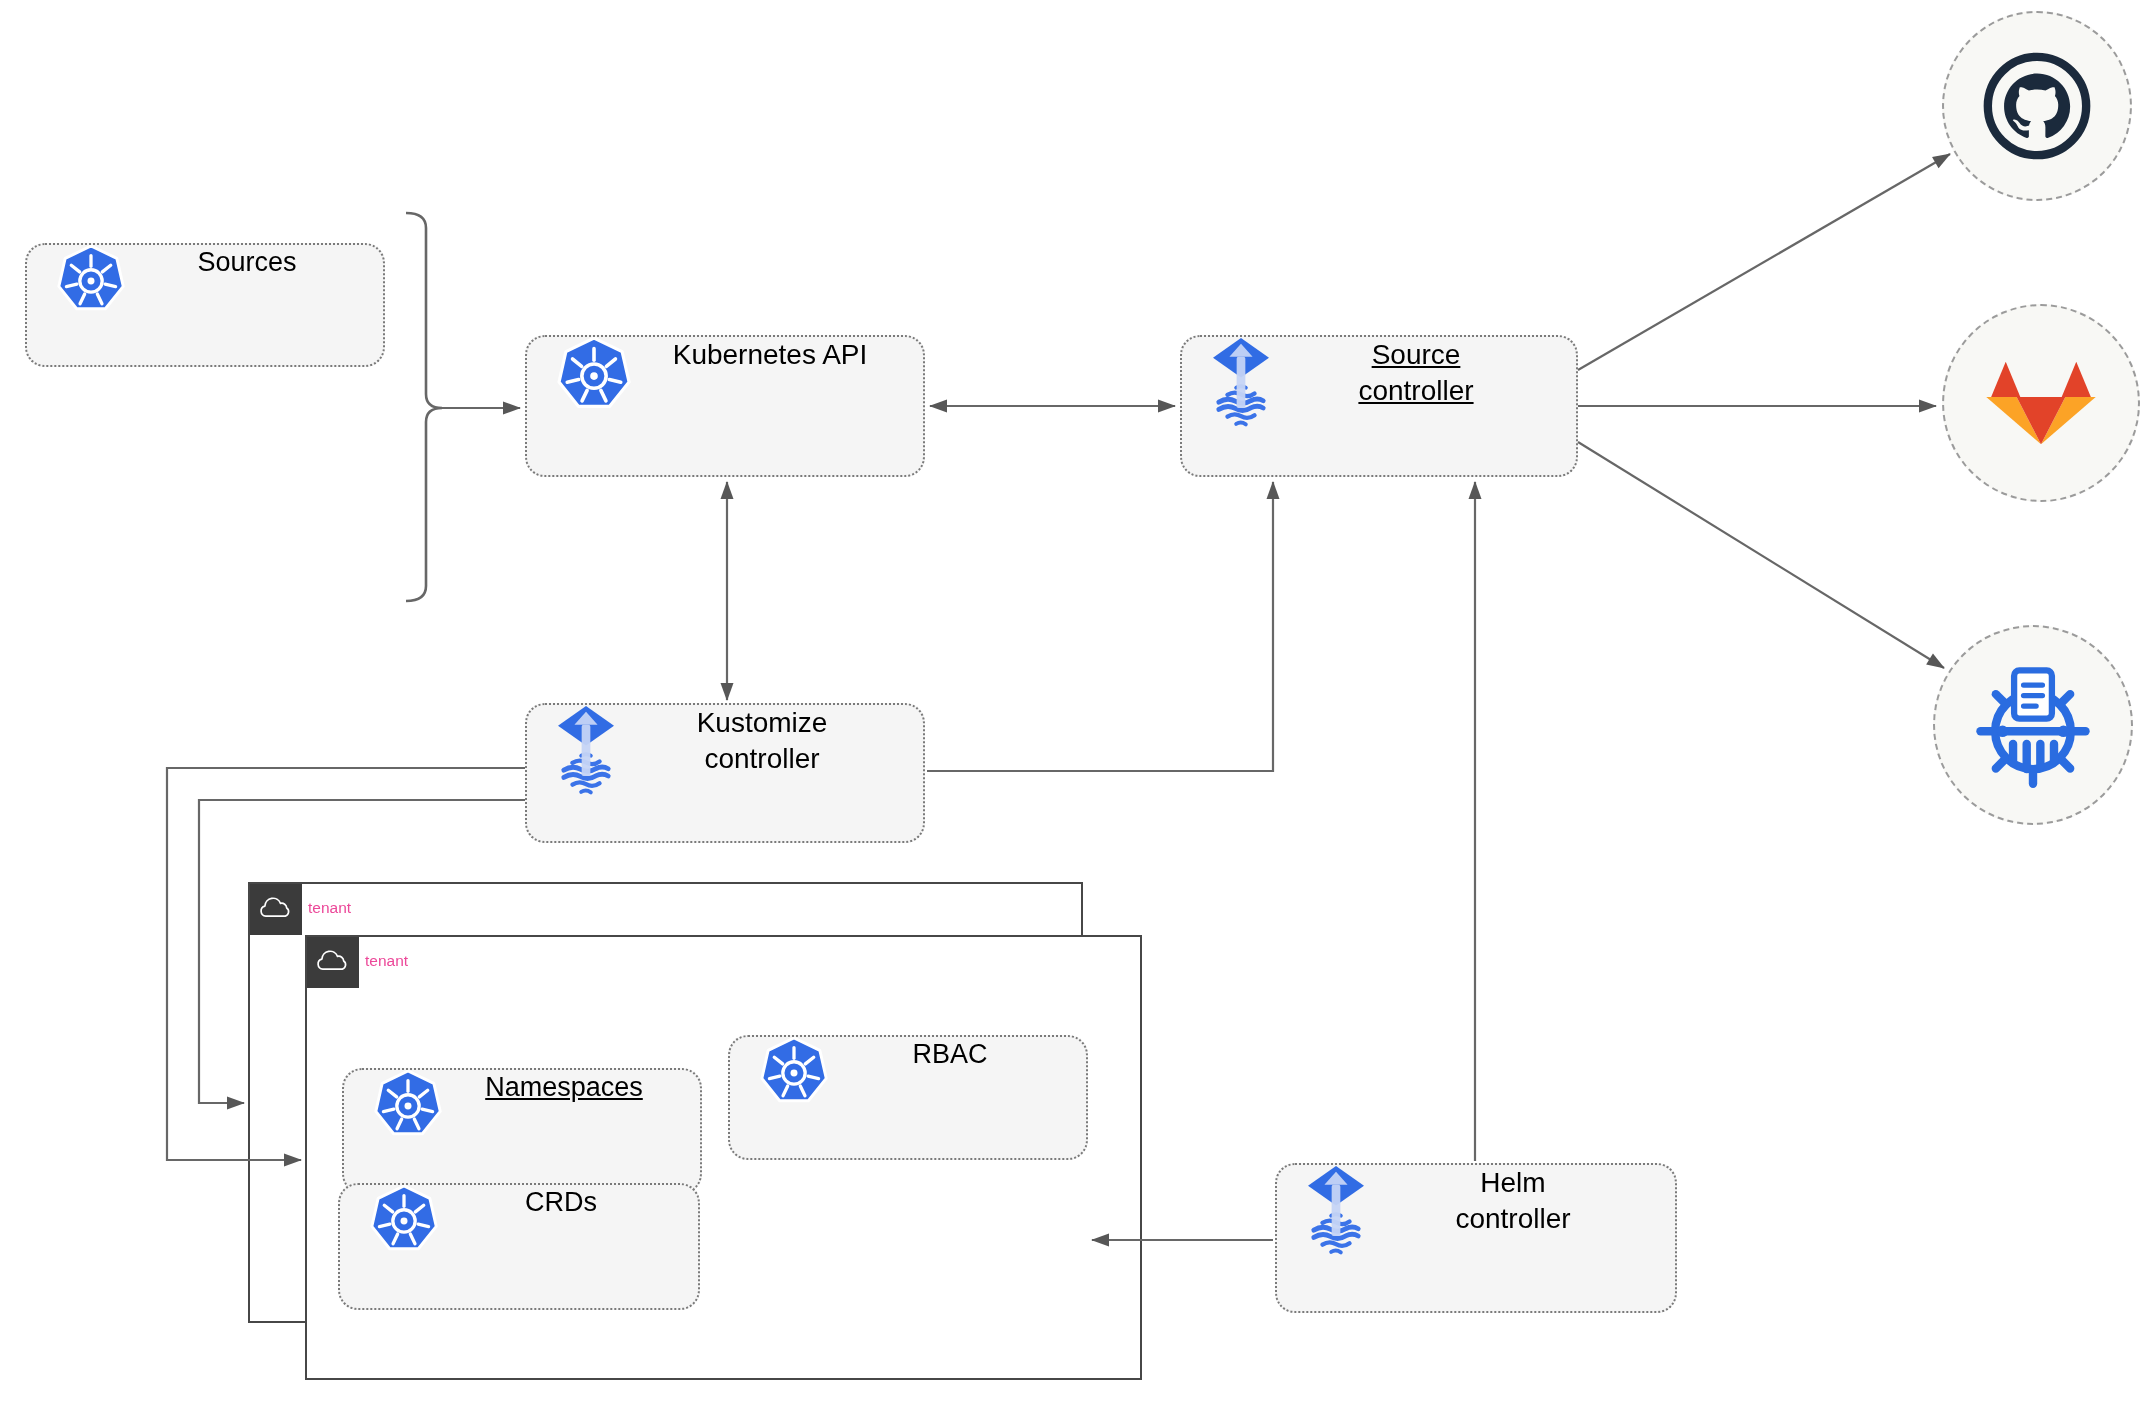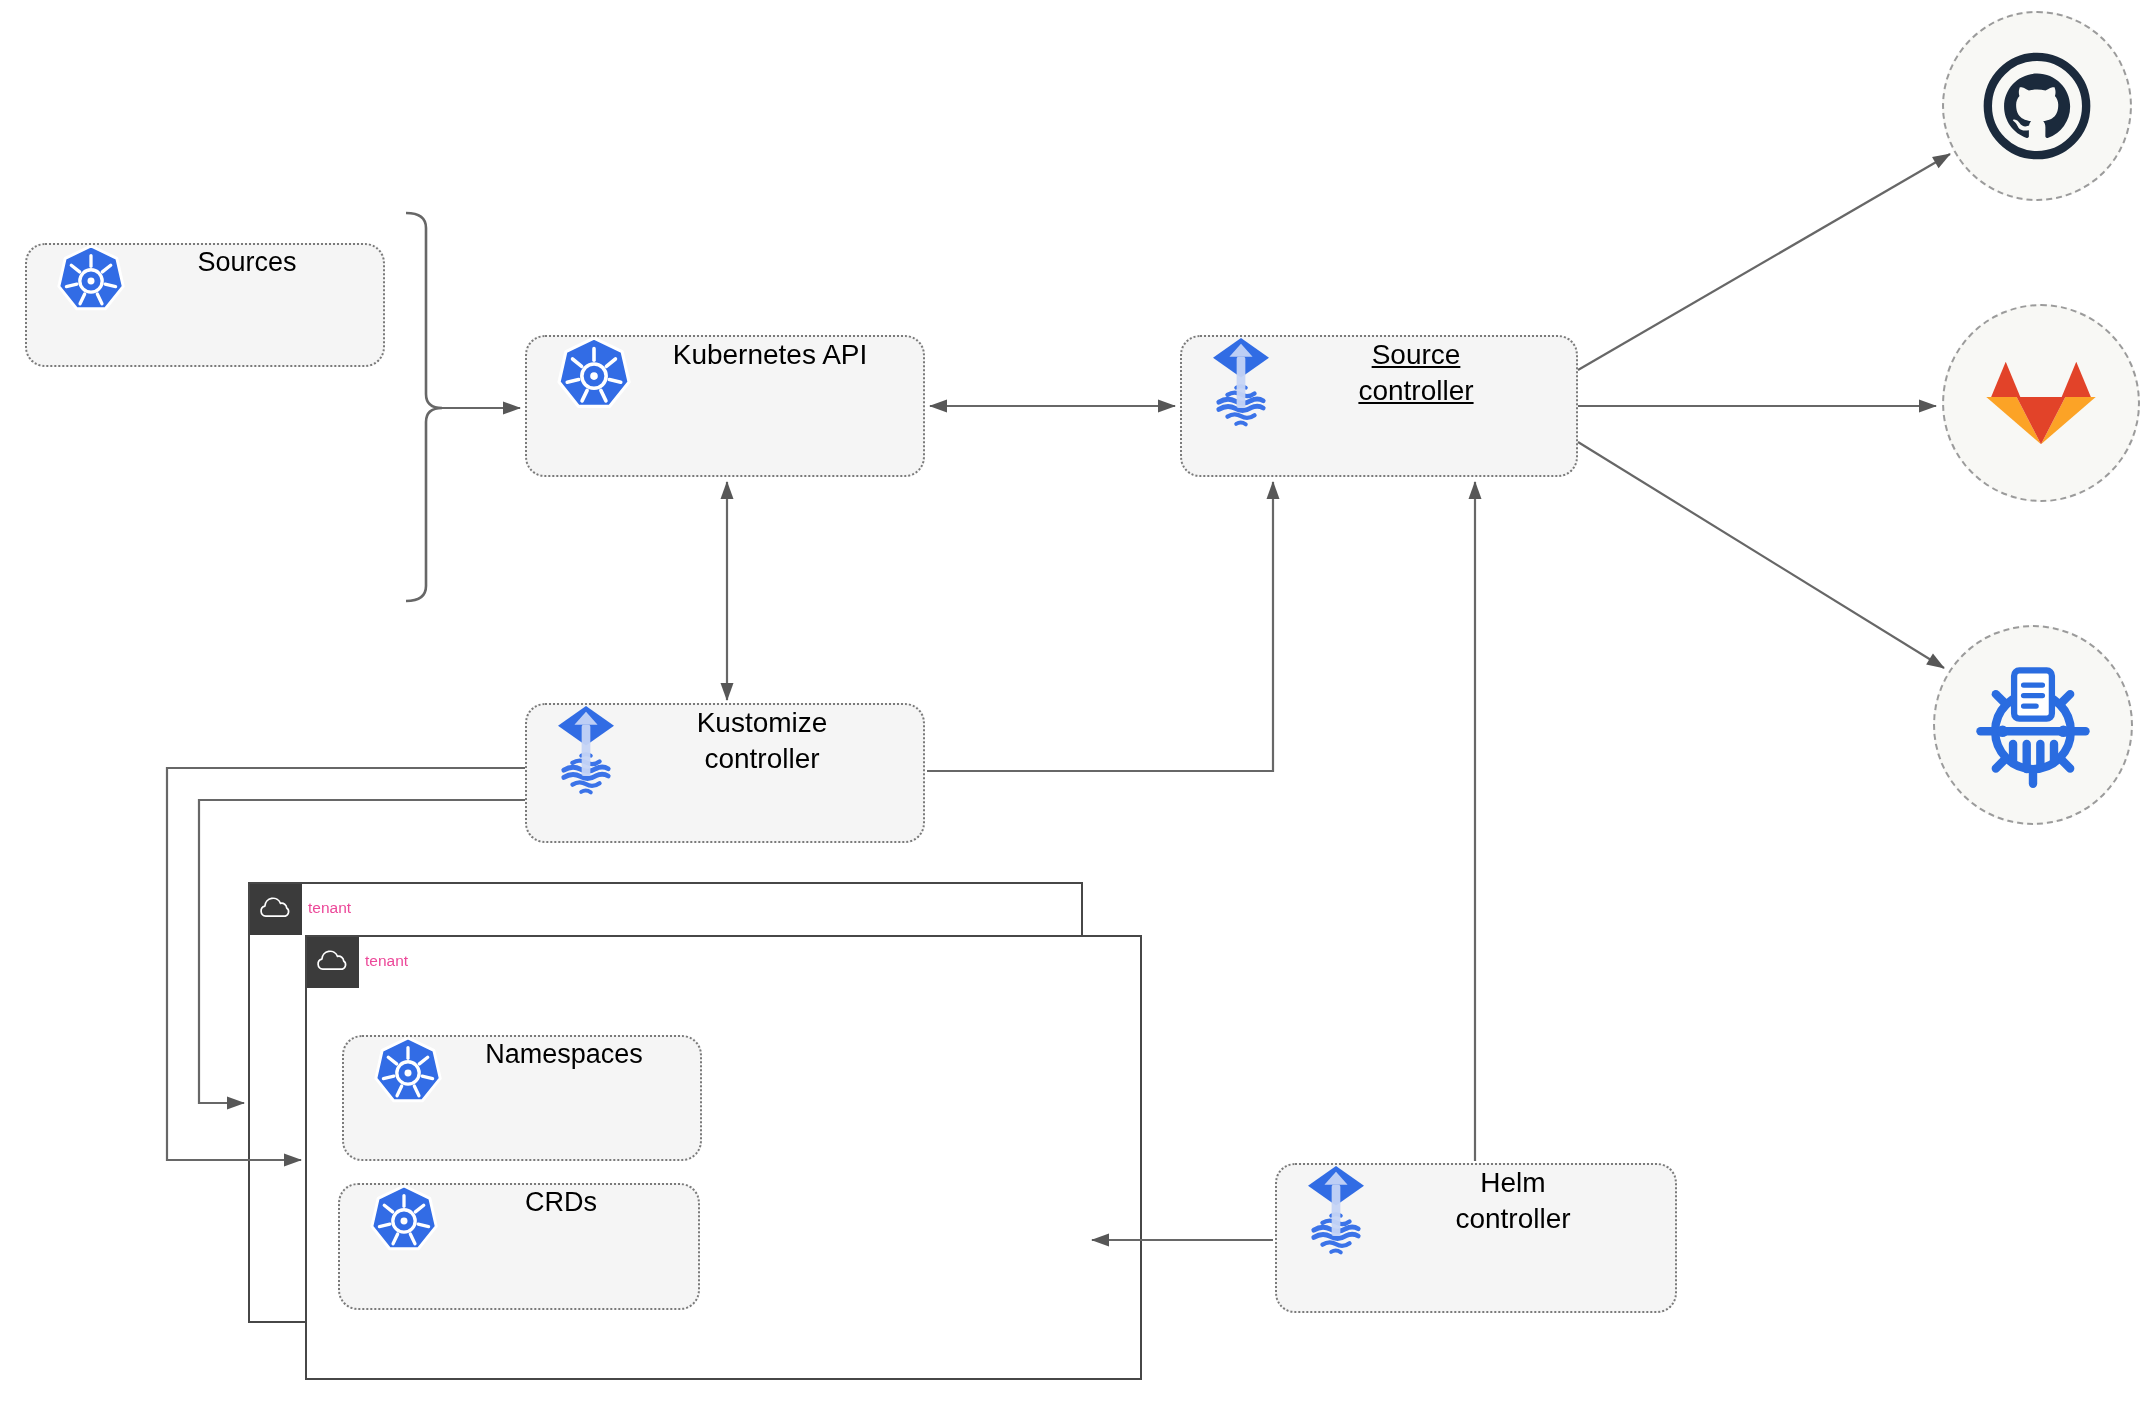--- a/index.html
+++ b/index.html
@@ -181,27 +181,33 @@
   </div>
 
   <div class="node big" style="left:1275px;top:1163px;width:402px;height:150px;">
     <svg width="58" height="112">
         <use href="#icon-flux"></use>
       </svg>
     <span class="label">Helm
 controller</span>
   </div>
 
-  <div class="node" style="left:342px;top:1035px;width:360px;height:126px;">
+  <div class="node" style="left:342px;top:1068px;width:360px;height:126px;text-decoration:underline;">
     <svg width="68" height="68">
         <use href="#icon-k8s"></use>
       </svg>
     <span class="label">Namespaces</span>
   </div>
 
+  <div class="node" style="left:728px;top:1035px;width:360px;height:125px;">
+    <svg width="68" height="68">
+        <use href="#icon-k8s"></use>
+      </svg>
+    <span class="label">RBAC</span>
+  </div>
 
   <div class="node" style="left:338px;top:1183px;width:362px;height:127px;">
     <svg width="68" height="68">
         <use href="#icon-k8s"></use>
       </svg>
     <span class="label">CRDs</span>
   </div>
 
 
   <div class="remote-circle" style="left:1942px;top:11px;width:190px;height:190px;">

